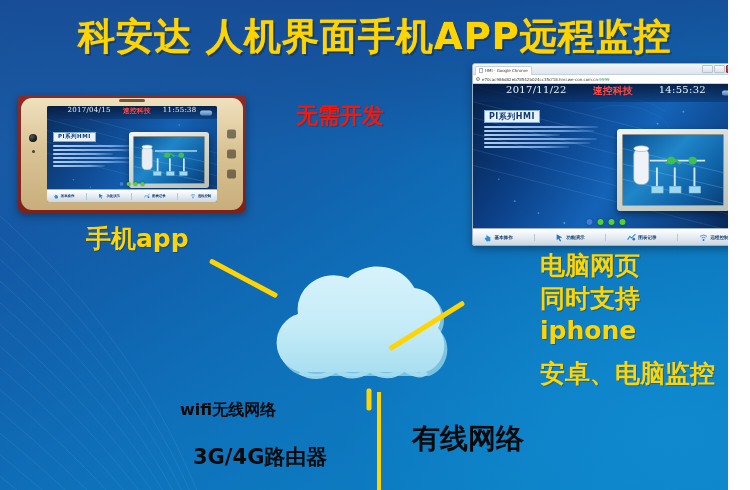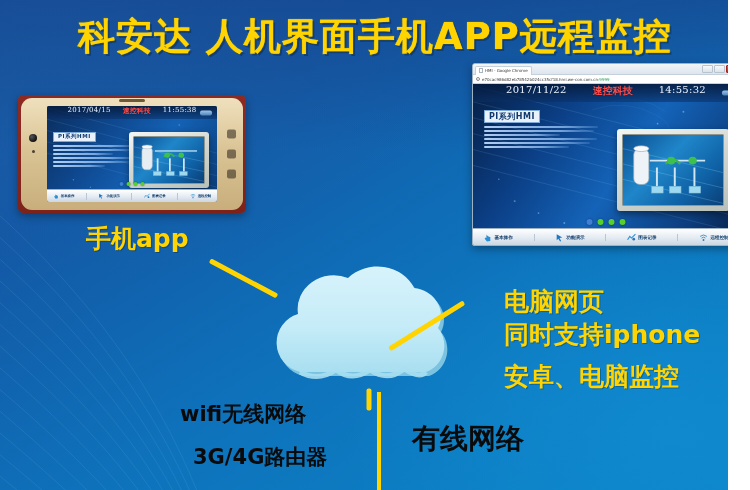--- a/index.html
+++ b/index.html
@@ -248,26 +248,26 @@
   }
   .redblk {
     position:absolute; left:296px; top:103px;
     text-align:center; line-height:1.22;
   }
   .redblk div {
     color:#f01a0e; font-weight:bold; font-size:22px;
     text-shadow: 1px 1px 0 rgba(0,0,0,.18);
   }
   #lbl-phoneapp { left: 86px; top: 222px; font-size: 25px; }
-  .rightblk { position:absolute; left:504px; top:250px; line-height:1.3;margin-top:36px; }
+  .rightblk { position:absolute; left:540px; top:250px; line-height:1.3; }
   .rightblk div { font-size:25px; }
   .rightblk .r3 { margin-top: 10px; }
 
   .blackblk { position:absolute; color:#0a0a0a; font-weight:bold; white-space:nowrap; }
-  #lbl-wifi  { left:180px; top:400px; font-size:21px; }
+  #lbl-wifi  { left:180px; top:400px; font-size:16px; }
   #lbl-3g4g  { left:193px; top:443px; font-size:21px; }
   #lbl-wired { left:412px; top:420px; font-size:28px; }
   .divider {
     position:absolute; left:377px; top:392px; width:4px; height:98px;
     background:#ffd400;
   }
 
   
   #cloud { position:absolute; left:238px; top:250px; width:268px; height:142px; }
   
@@ -553,20 +553,21 @@
                 <circle cx="8" cy="12.5" r="1.7" fill="#1d79c4"></circle>
               </svg>
             <span>远程控制</span>
           </div>
         </div>
       </div>
     </div>
   </div>
 
   <div class="redblk">
+    <div>无需开发</div>
   </div>
 
   <div class="lbl yellow" id="lbl-phoneapp">手机app</div>
 
   <div class="rightblk yellow">
     <div>电脑网页</div>
     <div>同时支持iphone</div>
     <div class="r3">安卓、电脑监控</div>
   </div>
 

